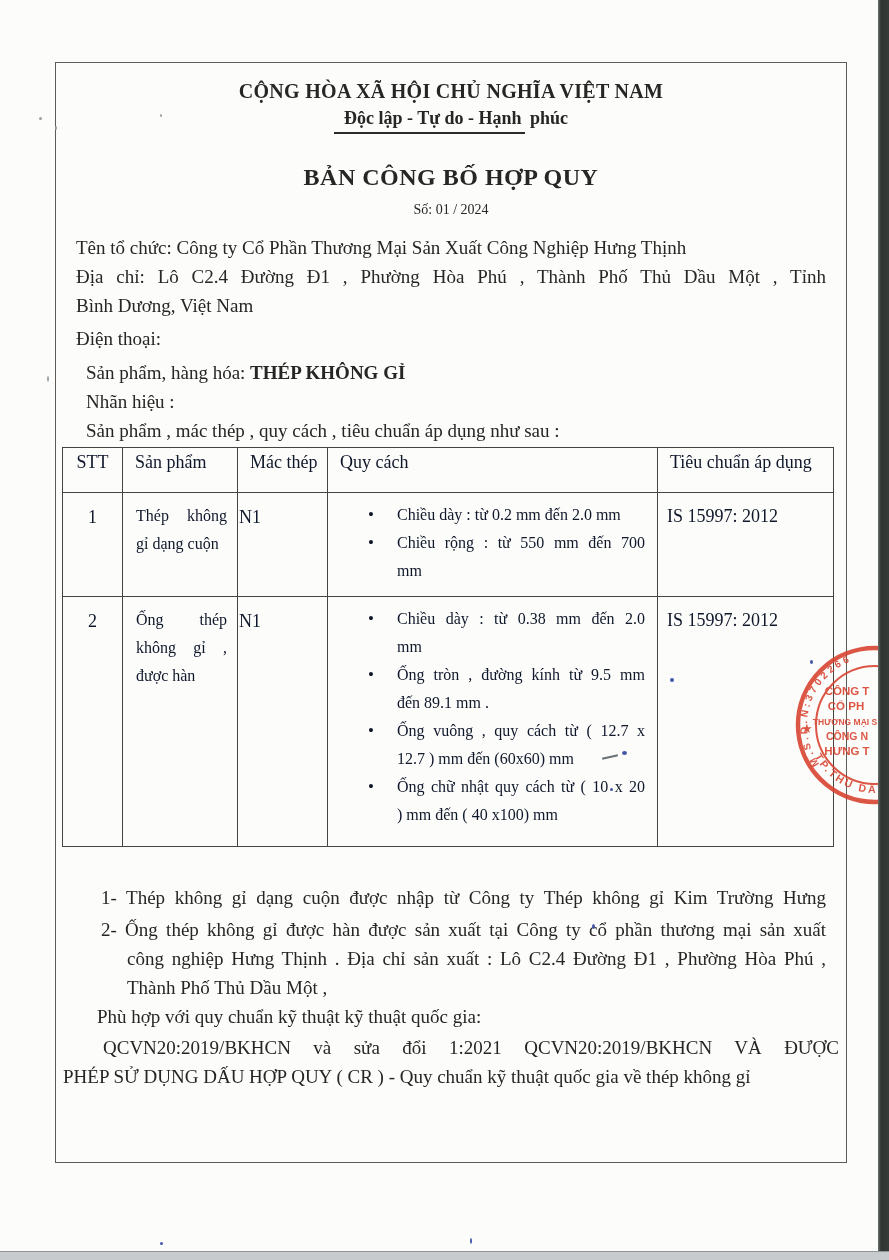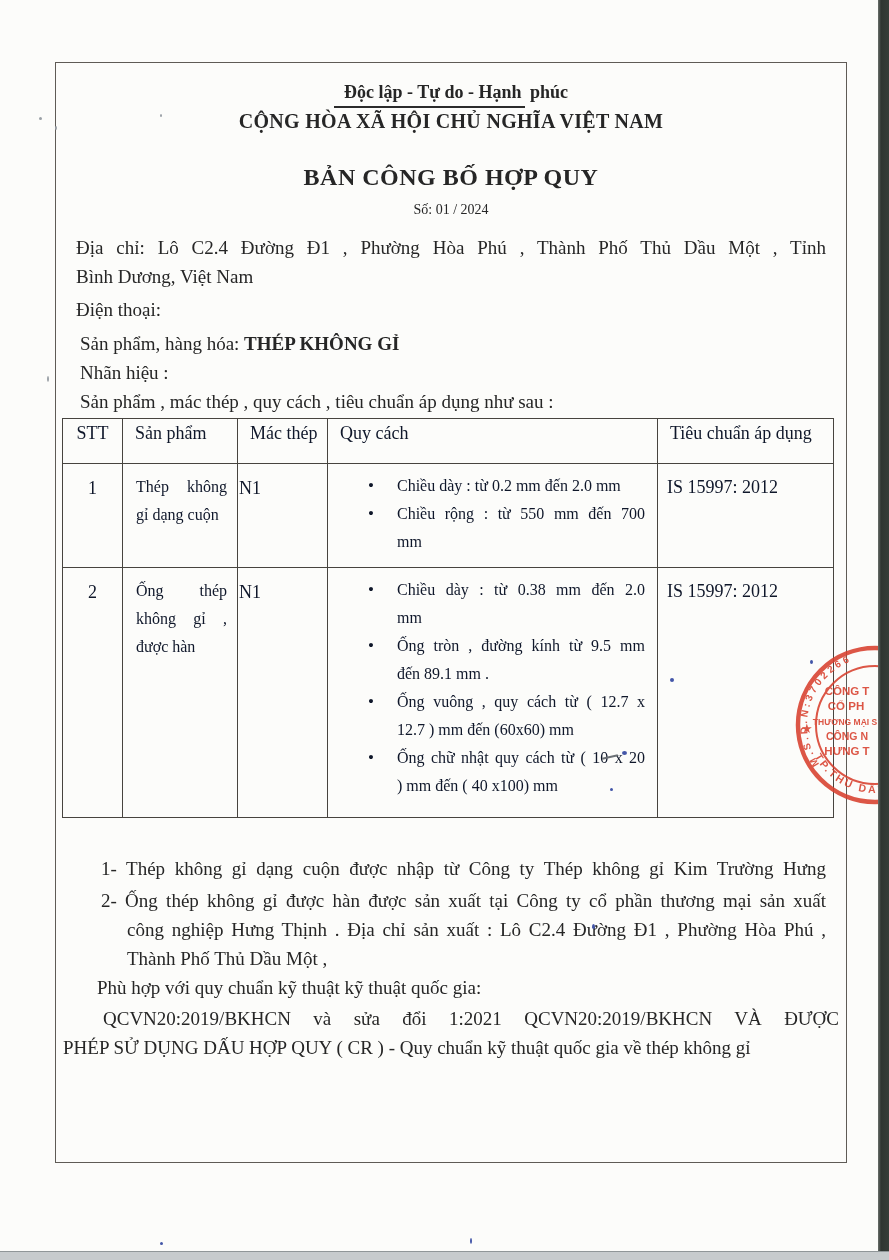--- a/index.html
+++ b/index.html
@@ -19,21 +19,21 @@
   .nat-line { font-size:20px; line-height:26px; font-weight:bold; letter-spacing:.3px; }
   .motto { font-size:18px; line-height:24px; font-weight:bold; margin-top:2px; }
   .motto .u { border-bottom:2px solid #2b2b2b; padding:0 4px 2px 10px; display:inline-block; }
   .doc-title { font-size:24px; line-height:30px; font-weight:bold; margin-top:28px; letter-spacing:.5px; }
   .doc-no { font-size:14px; line-height:26px; margin-top:5px; }
 
   .info { margin-top:10px; font-size:19px; line-height:29px; }
   .line { display:block; }
   .jfull { text-align:justify; text-align-last:justify; }
   .phone { margin-top:4px; }
-  .ind10 { margin-left:4px; }
+  .ind10 { margin-left:10px; }
   .prod-line { margin-top:5px; }
   .bold { font-weight:bold; }
 
   table.spec {
     border-collapse:collapse; table-layout:fixed;
     width:771px; margin-left:-14px; margin-top:2px;
     font-size:16px; line-height:28px; color:#0f172a;
   }
   table.spec th, table.spec td { border:1px solid #47443f; vertical-align:top; }
   th { font-weight:normal; text-align:left; height:44px; vertical-align:middle; padding:0 0 0 12px; font-size:18px; }
@@ -75,29 +75,30 @@
   .stamp { position:absolute; left:775px; top:625px; width:200px; height:200px; z-index:20; opacity:.88; }
   .stamp text { font-family:"Liberation Sans","DejaVu Sans",sans-serif; fill:#d8402e; font-weight:bold; }
 </style>
 </head>
 <body>
 
 <div class="page">
 
   <div class="border-box">
 
+    <div class="center nat-line">CỘNG HÒA XÃ HỘI CHỦ NGHĨA VIỆT NAM</div>
+
     <div class="center motto"><span class="u">Độc lập - Tự do - Hạnh</span> <span>phúc</span></div>
 
-    <div class="center nat-line">CỘNG HÒA XÃ HỘI CHỦ NGHĨA VIỆT NAM</div>
-
     <div class="center doc-title">BẢN CÔNG BỐ HỢP QUY</div>
 
     <div class="center doc-no">Số: 01 / 2024</div>
 
     <div class="info">
+      <span class="line">Tên tổ chức: Công ty Cổ Phần Thương Mại Sản Xuất Công Nghiệp Hưng Thịnh</span>
       <span class="line jfull">Địa chỉ: Lô C2.4 Đường Đ1 , Phường Hòa Phú , Thành Phố Thủ Dầu Một , Tỉnh</span>
       <span class="line">Bình Dương, Việt Nam</span>
       <span class="line phone">Điện thoại:</span>
       <span class="line ind10 prod-line"><span>Sản phẩm, hàng hóa: </span><span class="bold">THÉP KHÔNG GỈ</span></span>
       <span class="line ind10">Nhãn hiệu :</span>
       <span class="line ind10">Sản phẩm , mác thép , quy cách , tiêu chuẩn áp dụng như sau :</span>
     </div>
 
     <table class="spec">
       <colgroup>

